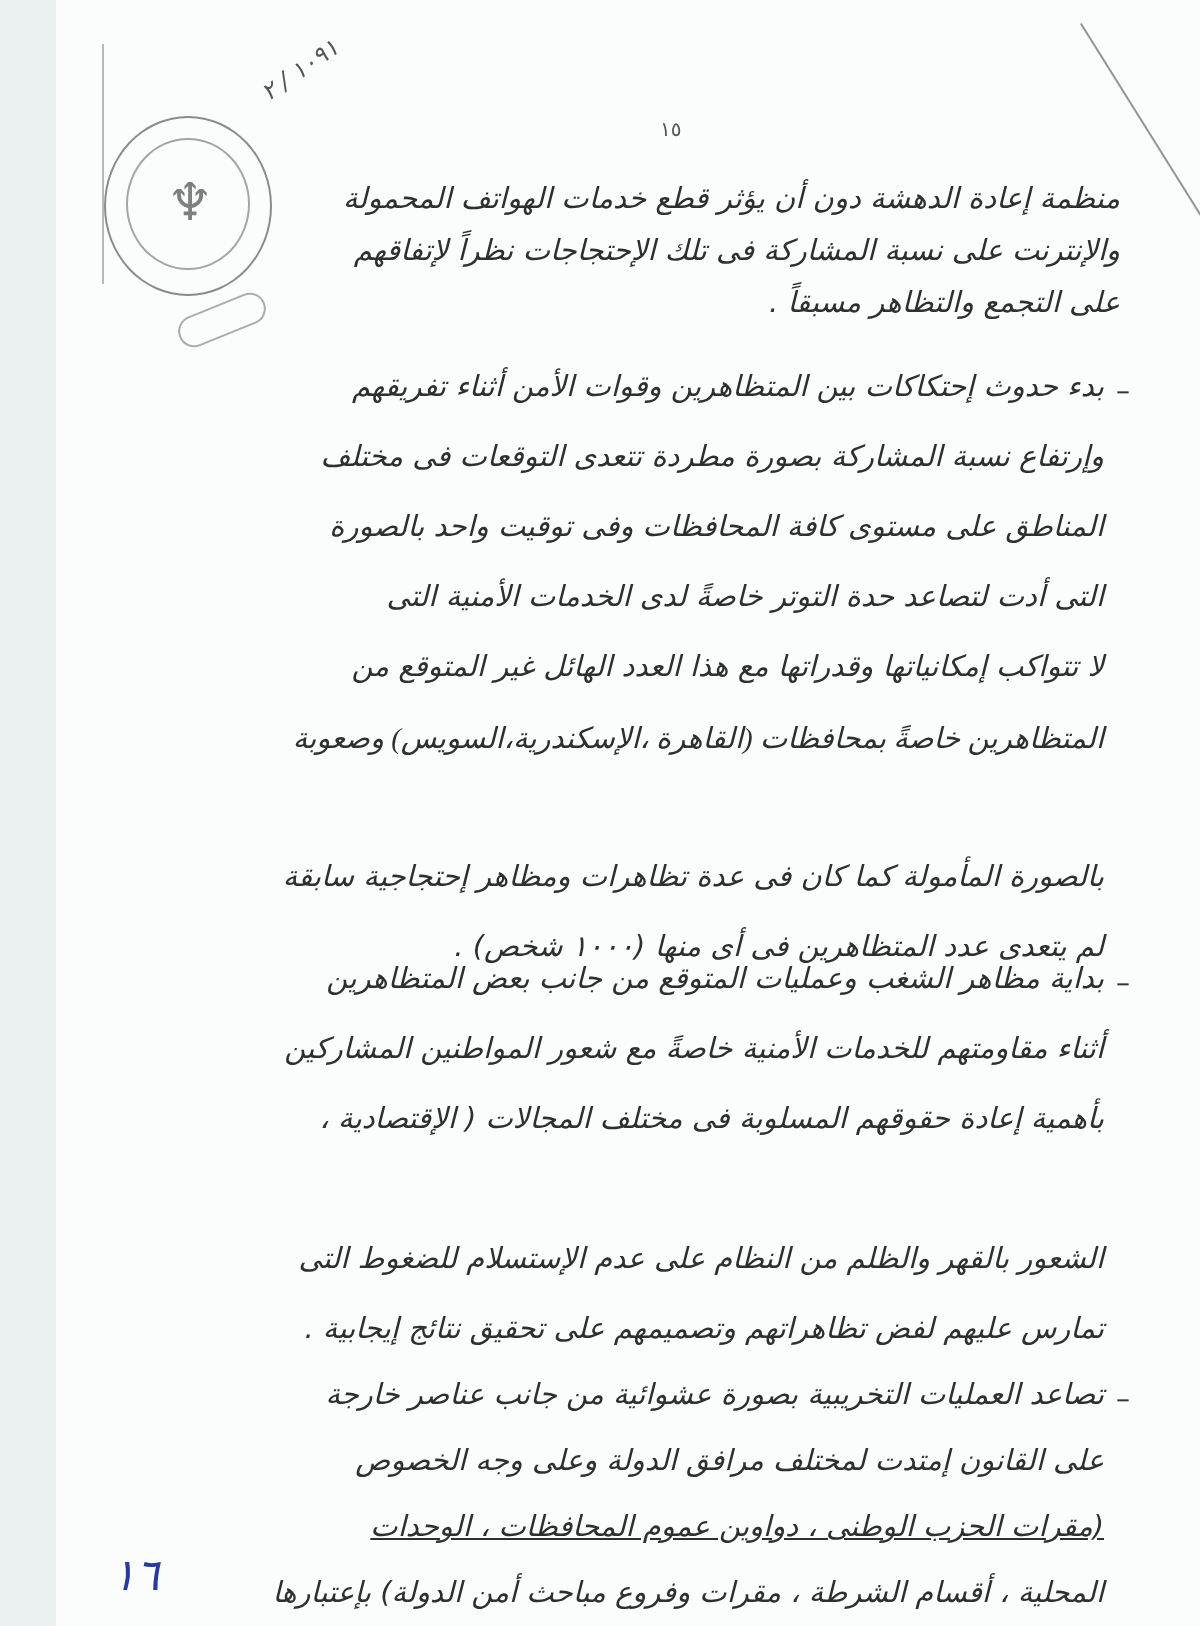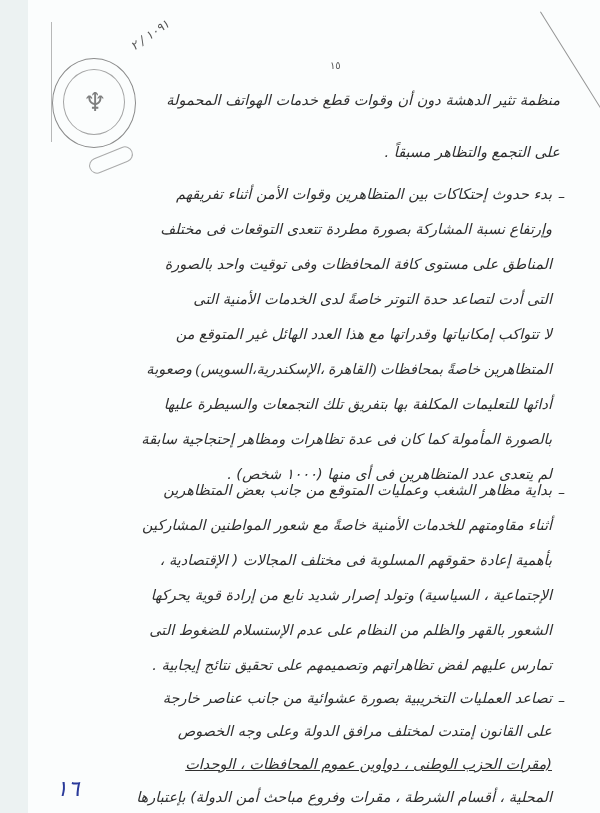--- a/index.html
+++ b/index.html
@@ -132,43 +132,42 @@
 <div class="stamp">
   <div class="stamp-inner">
     <div class="stamp-eagle">♆</div>
   </div>
 </div>
 <div class="stamp-tail"></div>
 
 <div class="page-number">١٥</div>
 
 <div class="text-block" style="left:120px; top:92px; width:440px; height:80px;">
-  <div class="line" style="top:0;">منظمة تثير الدهشة دون أن وقوات قطع خدمات الهواتف المحمولة</div>
+  <div class="line" style="top:0;">منظمة إعادة الدهشة دون أن يؤثر قطع خدمات الهواتف المحمولة</div>
+  <div class="line" style="top:26px;">والإنترنت على نسبة المشاركة فى تلك الإحتجاجات نظراً لإتفاقهم</div>
   <div class="line" style="top:52px;">على التجمع والتظاهر مسبقاً .</div>
 </div>
 
 <div class="dash" style="left:558px; top:188px;">–</div>
 <div class="text-block" style="left:120px; top:186px; width:432px; height:320px;">
   <div class="line" style="top:0;">بدء حدوث إحتكاكات بين المتظاهرين وقوات الأمن أثناء تفريقهم</div>
   <div class="line" style="top:35px;margin-left:34px;">وإرتفاع نسبة المشاركة بصورة مطردة تتعدى التوقعات فى مختلف</div>
   <div class="line" style="top:70px;">المناطق على مستوى كافة المحافظات وفى توقيت واحد بالصورة</div>
   <div class="line" style="top:140px;">لا تتواكب إمكانياتها وقدراتها مع هذا العدد الهائل غير المتوقع من</div>
   <div class="line" style="top:105px;">التى أدت لتصاعد حدة التوتر خاصةً لدى الخدمات الأمنية التى</div>
   <div class="line" style="top:175px;font-family:Liberation Serif, serif;">المتظاهرين خاصةً بمحافظات (القاهرة ،الإسكندرية،السويس) وصعوبة</div>
-  <div class="line" style="top:210px;">أدائها للتعليمات المكلفة بها بتفريق تلك التجمعات والسيطرة عليها</div>
   <div class="line" style="top:245px;">بالصورة المأمولة كما كان فى عدة تظاهرات ومظاهر إحتجاجية سابقة</div>
   <div class="line" style="top:280px;">لم يتعدى عدد المتظاهرين فى أى منها (١٠٠٠ شخص) .</div>
 </div>
 
 <div class="dash" style="left:558px; top:484px;">–</div>
 <div class="text-block" style="left:120px; top:482px; width:432px; height:200px;">
   <div class="line" style="top:0;">بداية مظاهر الشغب وعمليات المتوقع من جانب بعض المتظاهرين</div>
   <div class="line" style="top:35px;">أثناء مقاومتهم للخدمات الأمنية خاصةً مع شعور المواطنين المشاركين</div>
   <div class="line" style="top:70px;">بأهمية إعادة حقوقهم المسلوبة فى مختلف المجالات ( الإقتصادية ،</div>
-  <div class="line" style="top:105px;">الإجتماعية ، السياسية) وتولد إصرار شديد نابع من إرادة قوية يحركها</div>
   <div class="line" style="top:140px;">الشعور بالقهر والظلم من النظام على عدم الإستسلام للضغوط التى</div>
   <div class="line" style="top:175px;">تمارس عليهم لفض تظاهراتهم وتصميمهم على تحقيق نتائج إيجابية .</div>
 </div>
 
 <div class="dash" style="left:558px; top:692px;">–</div>
 <div class="text-block" style="left:120px; top:690px; width:432px; height:120px;">
   <div class="line" style="top:0;">تصاعد العمليات التخريبية بصورة عشوائية من جانب عناصر خارجة</div>
   <div class="line u" style="top:66px;">(مقرات الحزب الوطنى ، دواوين عموم المحافظات ، الوحدات</div>
   <div class="line" style="top:33px;">على القانون إمتدت لمختلف مرافق الدولة وعلى وجه الخصوص</div>
   <div class="line" style="top:99px;">المحلية ، أقسام الشرطة ، مقرات وفروع مباحث أمن الدولة) بإعتبارها</div>

